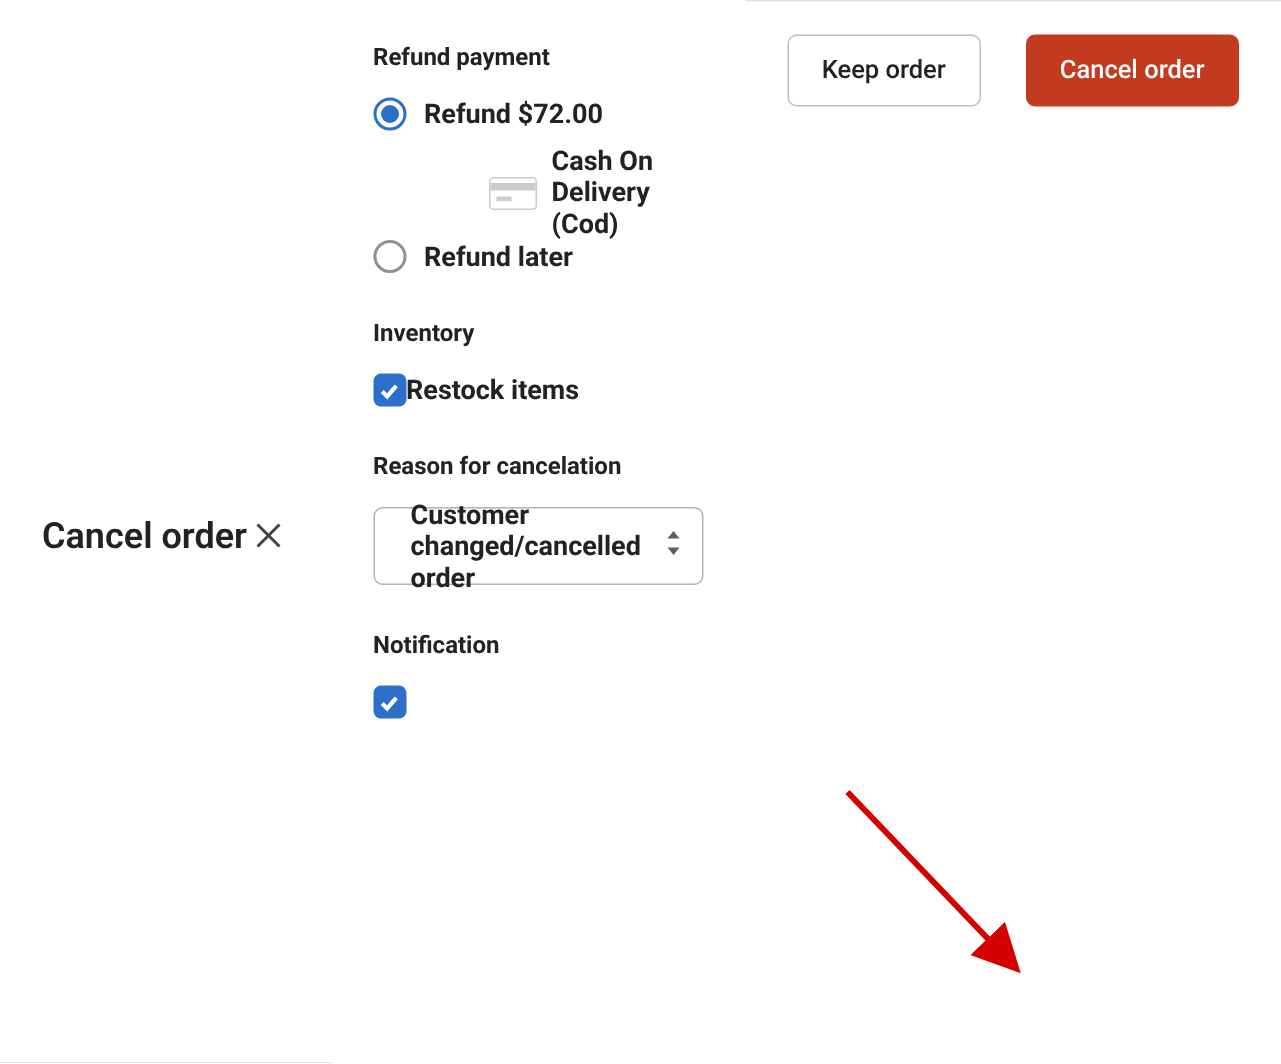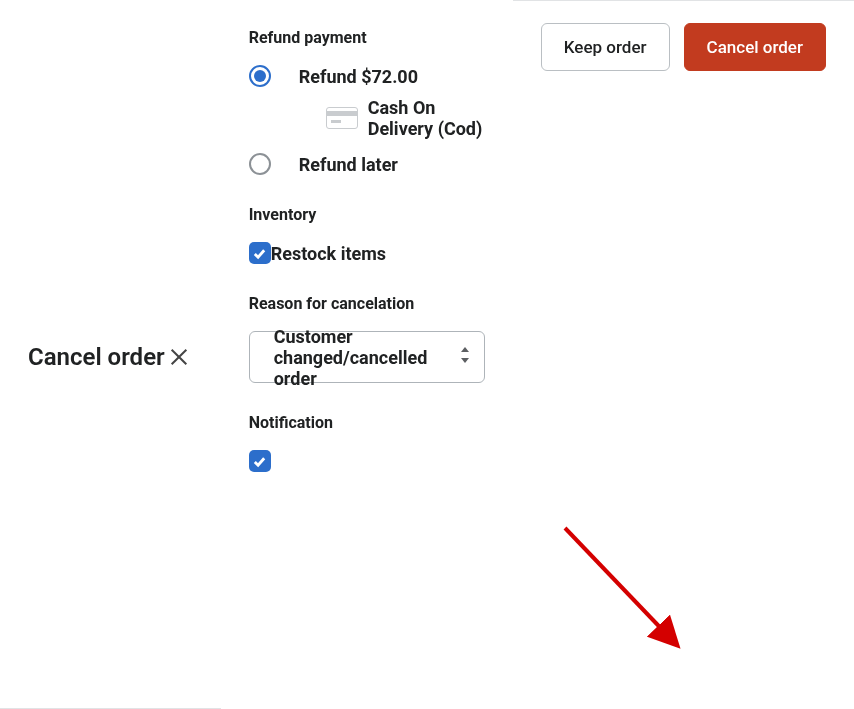--- a/index.html
+++ b/index.html
@@ -56,21 +56,21 @@
       font-weight: bold;
     }
     .section-label {
       font-size: 16px;
       color: #202223;
       margin-bottom: 18px;
     }
     .radio-row {
       display: flex;
       align-items: center;
-      gap: 28px;
+      gap: 12px;
       margin-bottom: 10px;
       cursor: pointer;
     }
     .radio-outer {
       width: 22px;
       height: 22px;
       border-radius: 50%;
       border: 2px solid #8c9196;
       flex: none;
       display: flex;
@@ -89,21 +89,20 @@
     .radio-label {
       font-size: 18px;
       color: #202223;
     }
     .payment-row {
       display: flex;
       align-items: center;
       gap: 10px;
       margin-left: 34px;
       margin-top: 4px;
-      margin-bottom: 14px;
       padding-left: 43px;
     }
     .card-icon {
       width: 32px;
       height: 22px;
       background: #fff;
       border: 1px solid #c9cccf;
       border-radius: 3px;
       position: relative;
       flex: none;
@@ -192,21 +191,21 @@
     .select-caret svg {
       width: 12px;
       height: 16px;
       fill: #5c5f62;
     }
     .modal-footer {
       border-top: 1px solid #e1e3e5;
       padding: 22px 28px;
       display: flex;
       justify-content: space-between;
-      gap: 14px;
+      gap: 30px;
     }
     .btn {
       height: 48px;
       padding: 0 22px;
       border-radius: 6px;
       font-size: 17px;
       font-weight: 500;
       cursor: pointer;
       display: flex;
       align-items: center;

